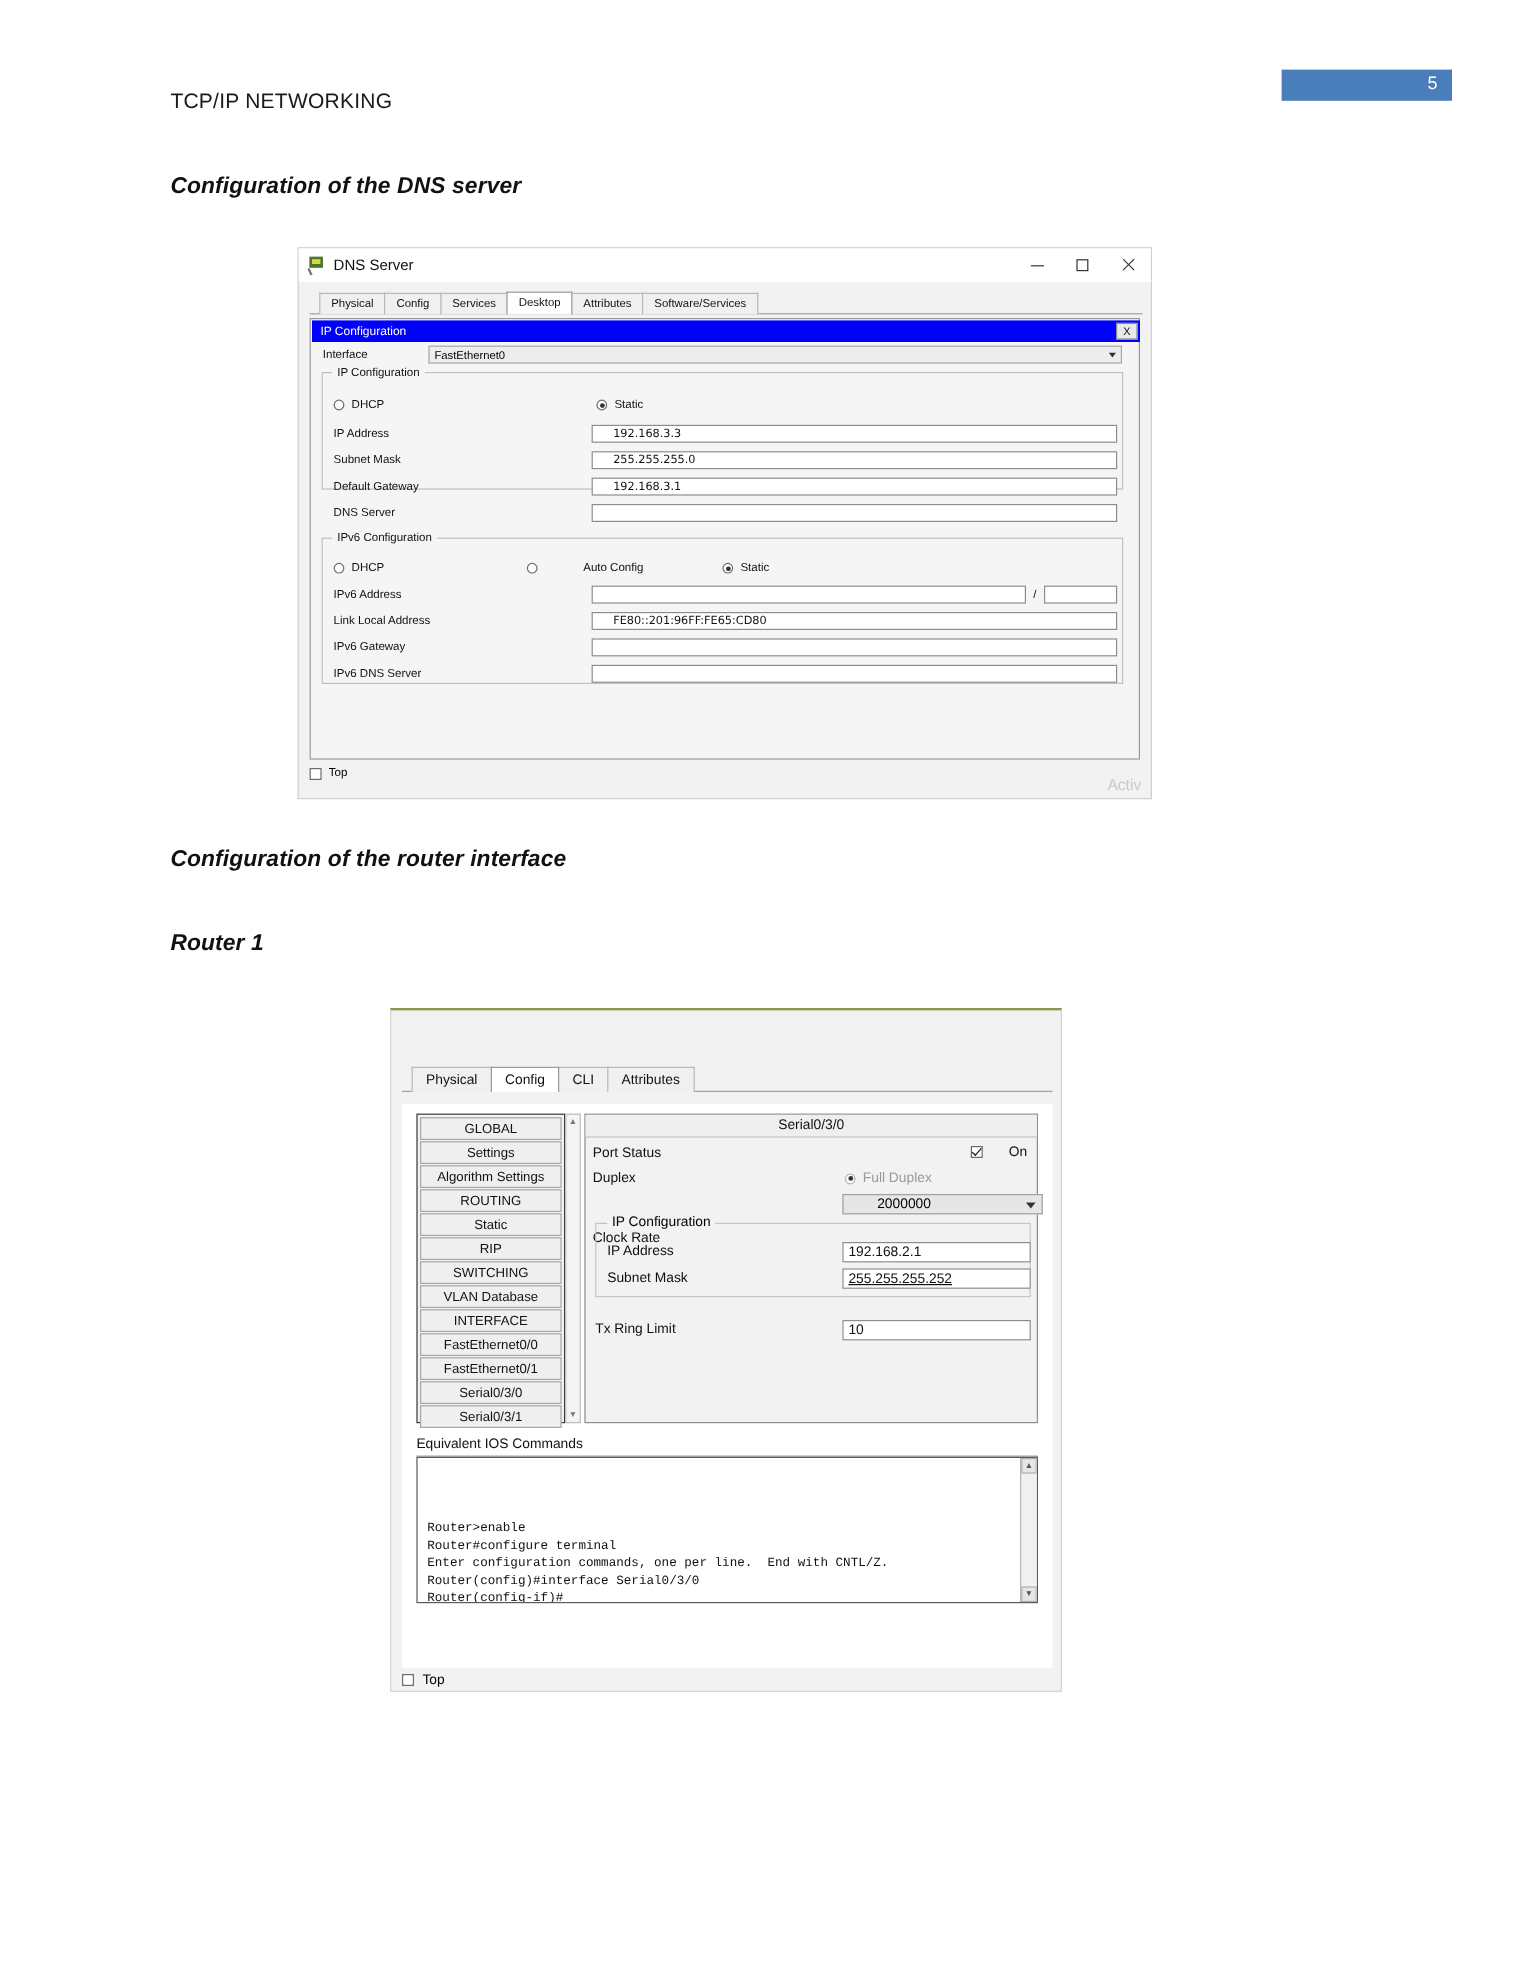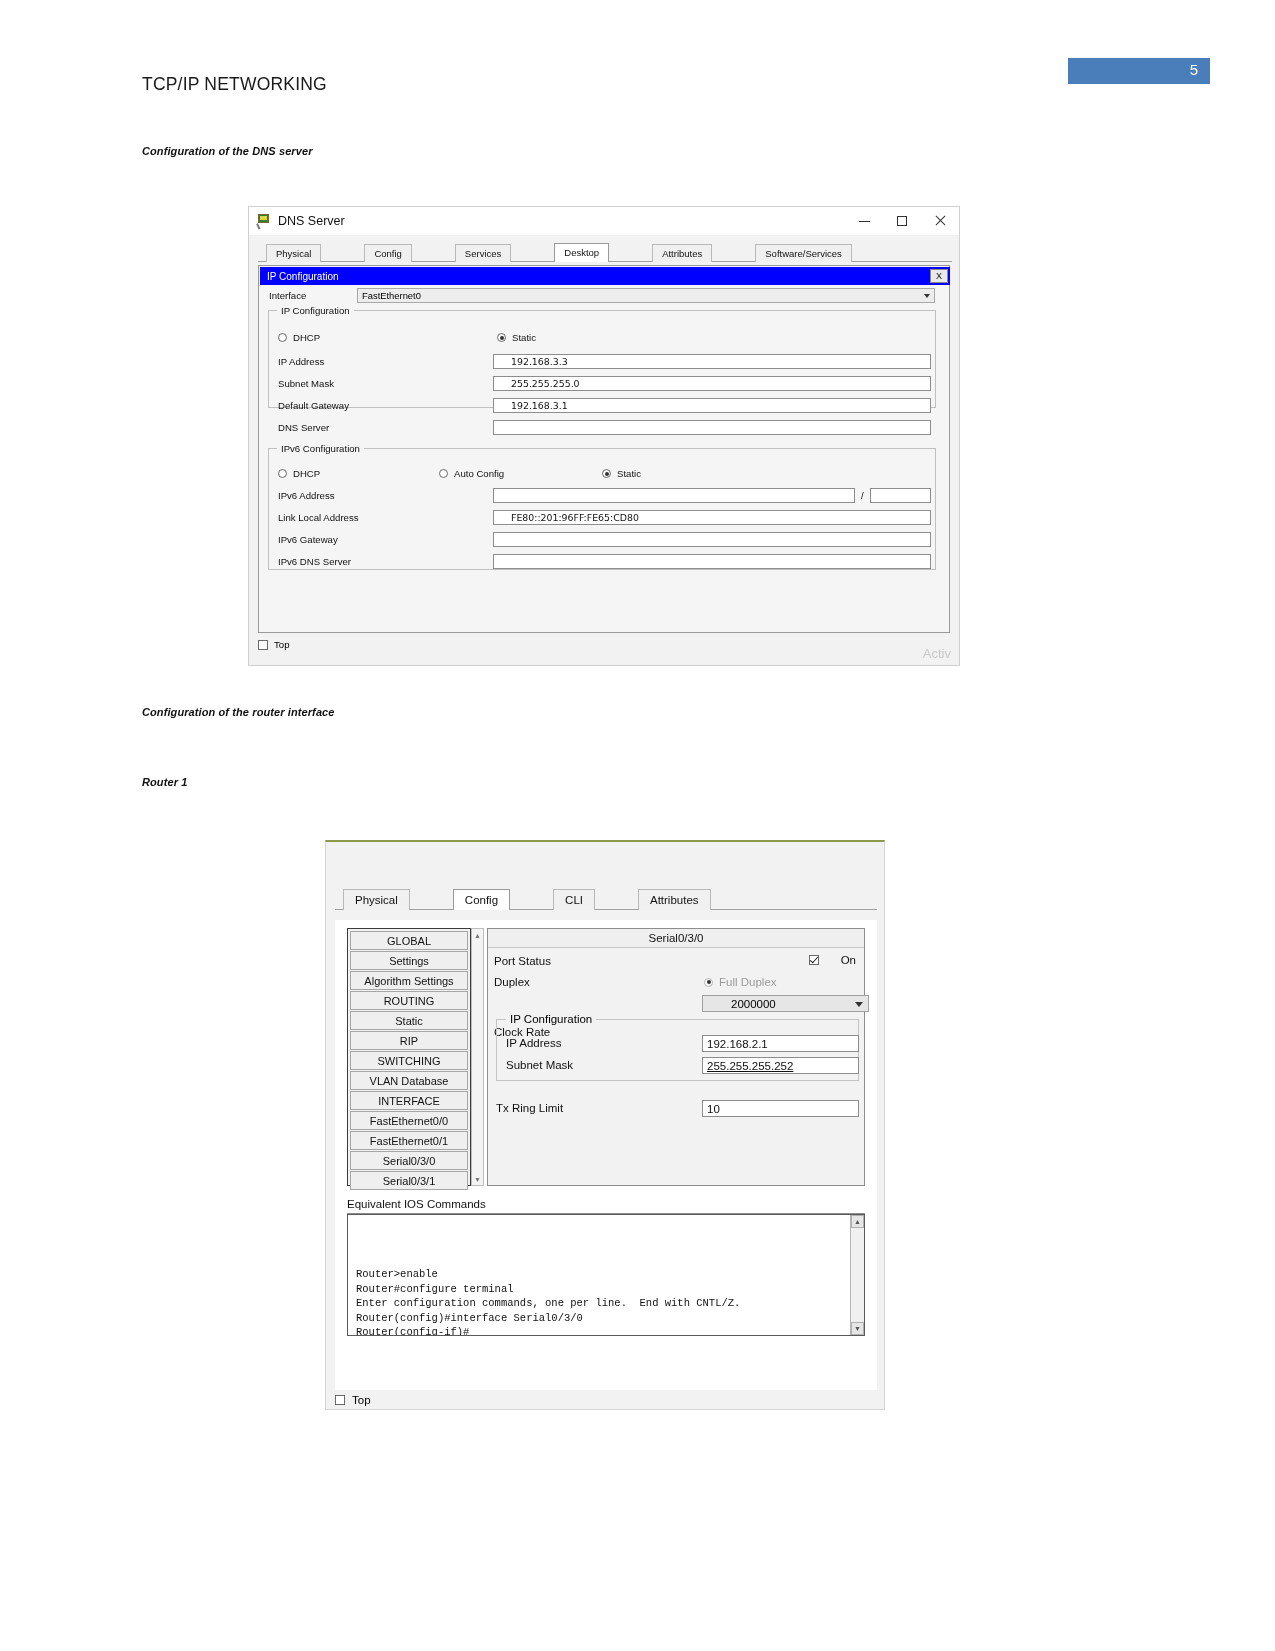--- a/index.html
+++ b/index.html
@@ -38,21 +38,21 @@
     left: 142px;
     top: 74px;
     font-size: 17.5px;
     letter-spacing: 0.2px;
     color: #1a1a1a;
   }
   .section-heading {
     position: absolute;
     font-style: italic;
     font-weight: bold;
-    font-size: 11px;
+    font-size: 19px;
     color: #111;
     letter-spacing: 0.1px;
   }
   #h-dns { left: 142px; top: 145px; }
   #h-router-iface { left: 142px; top: 706px; }
   #h-router1 { left: 142px; top: 776px; }
 
   
   .win {
     position: absolute;
@@ -122,21 +122,20 @@
 
   
   .tabstrip {
     position: relative;
     display: flex;
     align-items: flex-end;
     height: 19px;
     border-bottom: 1px solid #a0a0a0;
     padding-left: 8px;
     box-sizing: border-box;
-    gap: 44px;
   }
   .tab {
     font-size: 9.5px;
     padding: 2px 9px 2px 9px;
     border: 1px solid #b8b8b8;
     border-bottom: none;
     background: #f0f0f0;
     color: #111;
     margin-right: -1px;
     line-height: 13px;
@@ -573,21 +572,21 @@
     </div>
 
     <div class="group" style="left:9px; top:182px; width:668px; height:122px;">
       <span class="group-legend">IPv6 Configuration</span>
     </div>
 
     <div class="row" style="left:19px; top:202px;">
       <span class="radio"></span>
       <span class="radio-lbl">DHCP</span>
     </div>
-    <div class="row" style="left:180px; top:202px;">
+    <div class="row" style="left:180px; top:202px;gap:32px;">
       <span class="radio"></span>
       <span class="radio-lbl">Auto Config</span>
     </div>
     <div class="row" style="left:343px; top:202px;">
       <span class="radio on"></span>
       <span class="radio-lbl">Static</span>
     </div>
 
     <div class="row" style="left:19px; top:224px;">
       <span class="lbl">IPv6 Address</span>

